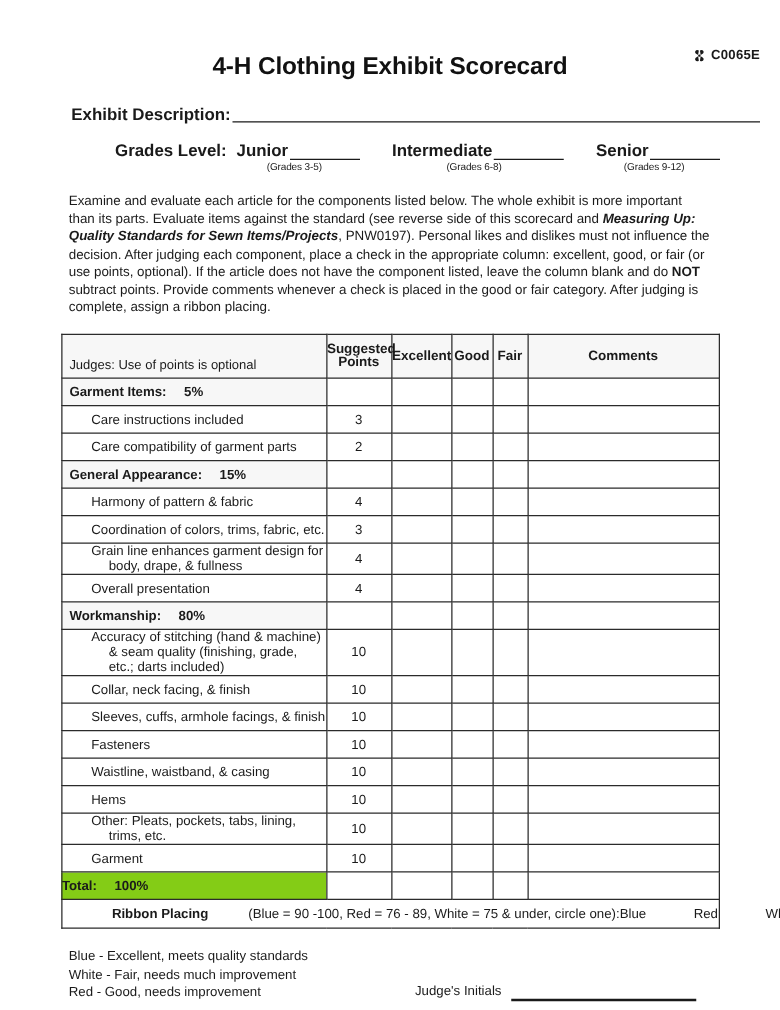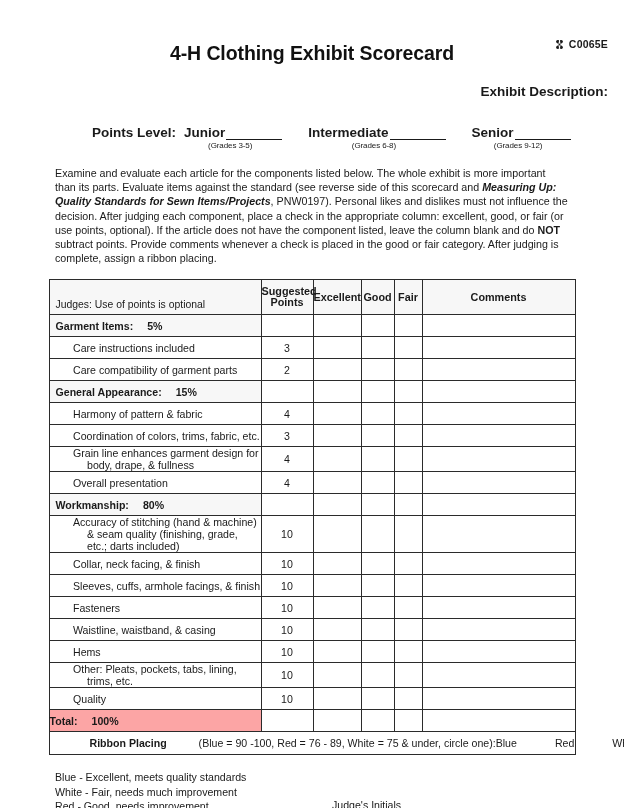--- a/index.html
+++ b/index.html
@@ -52,24 +52,23 @@
     margin: 0;
     padding-top: 42px;
     color: #111;
   }
 
   .exhibit-desc {
     margin: 19px 0 4px 57px;
     font-size: 13.5px;
     font-weight: bold;
     display: flex;
-    align-items: flex-end;
+    align-items: center;
     width: 551px;
     white-space: nowrap;
-    flex-direction: column;
   }
   .exhibit-desc .rule {
     flex: 1 1 auto;
     border-bottom: 1.2px solid #1a1a1a;
     height: 11px;
     margin-left: 1px;
   }
 
   
   .check-level {
@@ -190,21 +189,21 @@
   tr.section td.comm {
     background: #ffffff;
   }
   td.pts {
     text-align: center;
     border-left: 1.8px solid #1a1a1a;
   }
   td.mark, td.comm { background: #ffffff; }
   tr.section td.pts { border-left: 1.8px solid #1a1a1a; }
 
-  tr.total td.item { font-weight: bold; background:#fca5a5; }
+  tr.total td.item { font-weight: bold; background:#84cc16; }
 
   tr.ribbon td {
     height: 22px;
     border-top: 1.6px solid #1a1a1a;
   }
   .ribbon-inner {
     display: flex;
     align-items: center;
     padding-left: 6px;
     font-size: 10.6px;
@@ -265,21 +264,21 @@
   </div>
 
   <h1 class="title">4-H Clothing Exhibit Scorecard</h1>
 
   <div class="exhibit-desc">
     <span>Exhibit Description:</span>
     <span class="rule"></span>
   </div>
 
   <div class="check-level">
-    <span class="cl-label">Points Level:</span>
+    <span class="cl-label">Grades Level:</span>
 
     <span class="lvl">
       <span class="lvl-line">
         <span>Junior</span>
         <span class="blank"></span>
       </span>
       <span class="grades" style="align-self:center;">(Grades 3-5)</span>
     </span>
 
     <span class="lvl">
@@ -476,21 +475,21 @@
             <span class="cont">trims, etc.</span>
           </td>
           <td class="pts">10</td>
           <td class="mark"></td>
           <td class="mark"></td>
           <td class="mark"></td>
           <td class="comm"></td>
         </tr>
         <tr>
           <td class="item sub">
-            <span class="wrap2">Quality</span>
+            <span class="wrap2">Garment</span>
           </td>
           <td class="pts">10</td>
           <td class="mark"></td>
           <td class="mark"></td>
           <td class="mark"></td>
           <td class="comm"></td>
         </tr>
         <tr class="total">
           <td class="item"><span>Total:</span><span style="margin-left: 14px;">100%</span></td>
           <td class="pts"></td>

